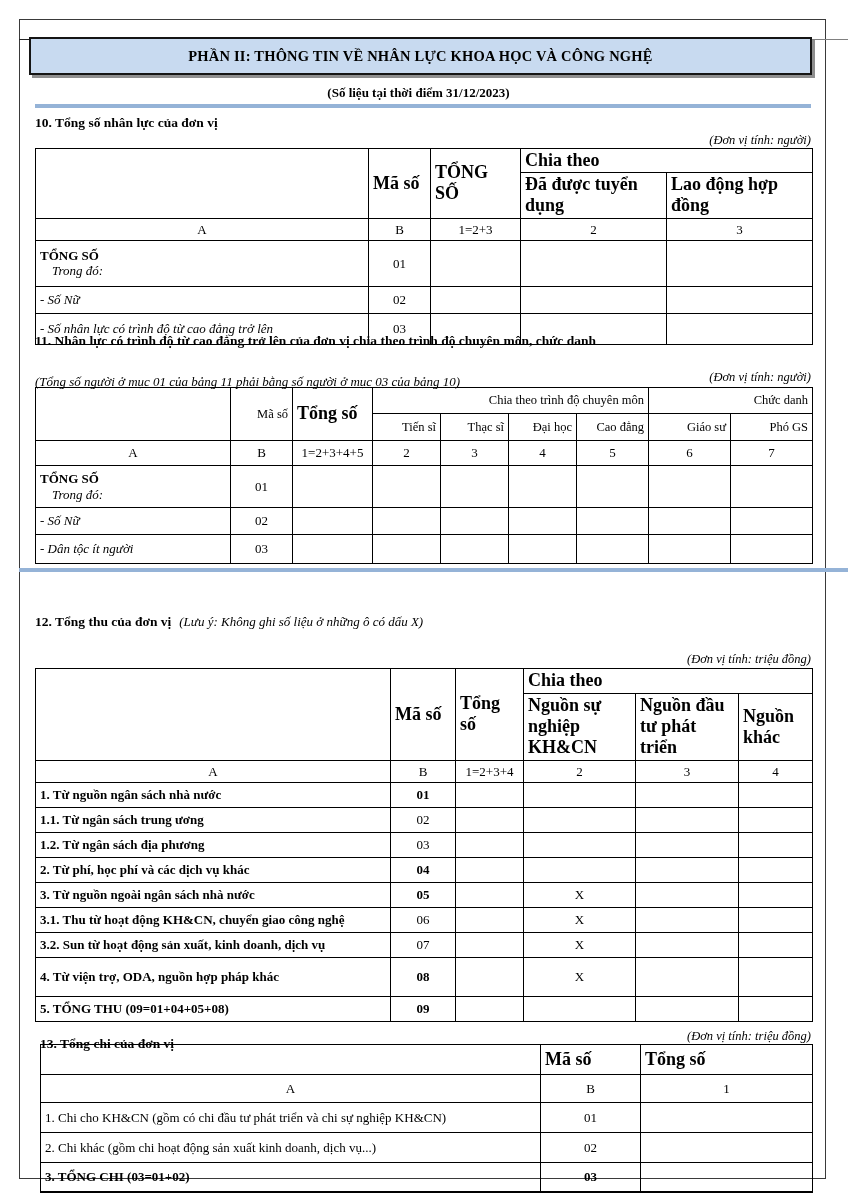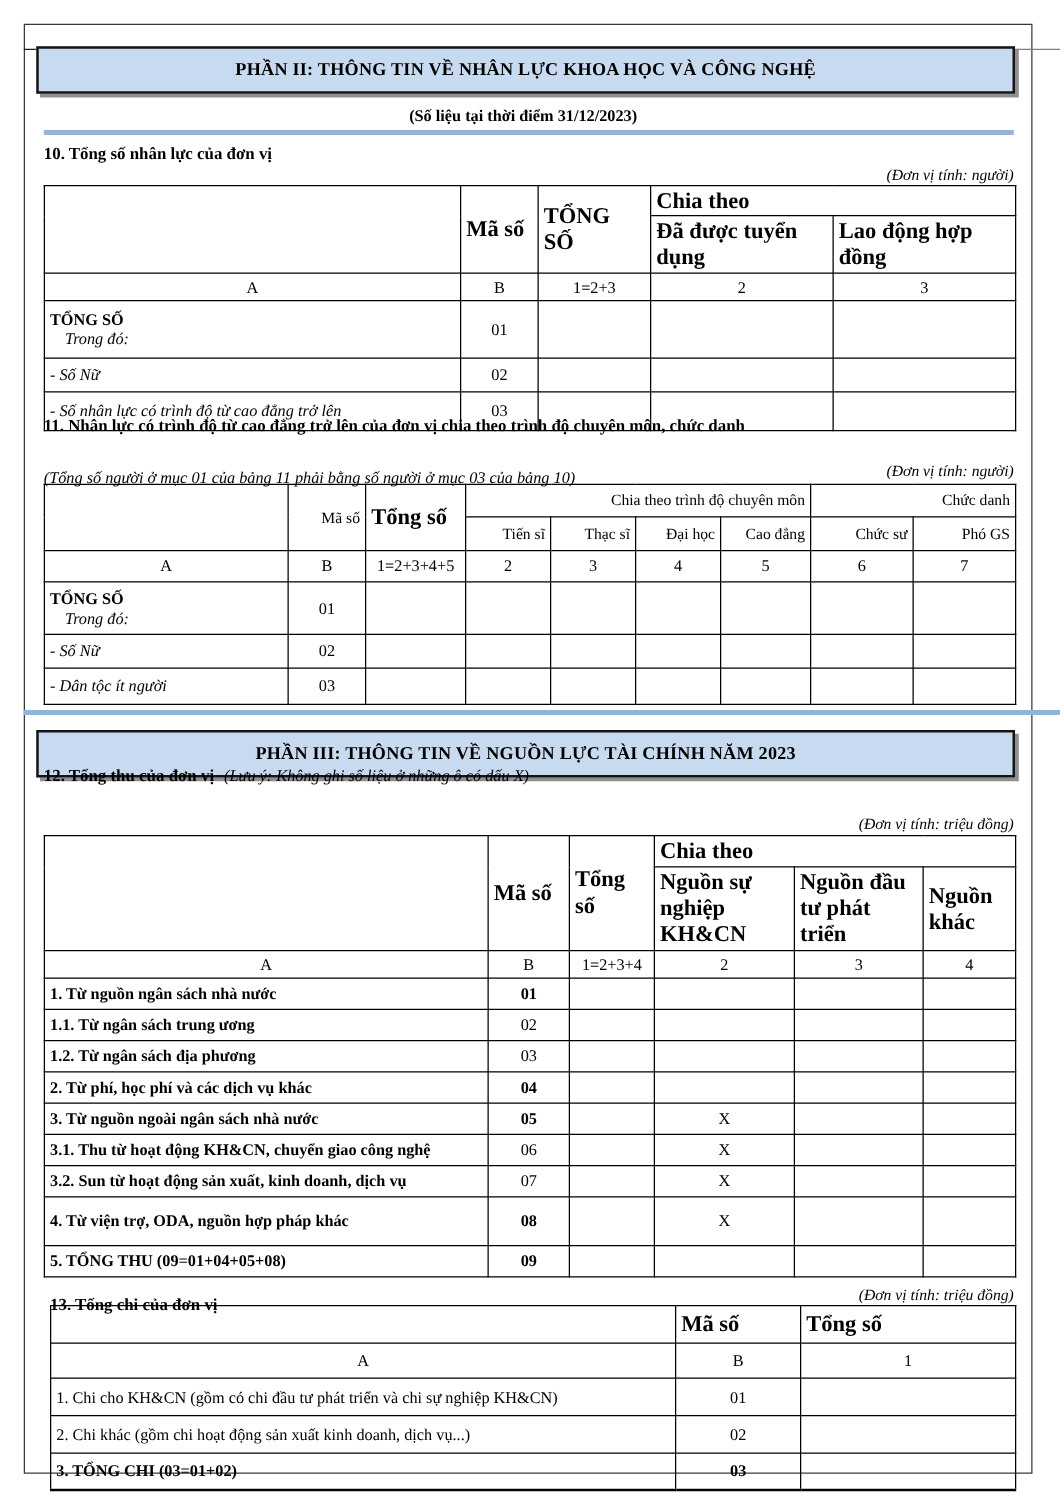--- a/index.html
+++ b/index.html
@@ -126,21 +126,21 @@
         <td rowspan="2" class="hdrn">Mã số</td>
         <td rowspan="2" class="hdr">Tổng số</td>
         <td colspan="4" class="hdrn">Chia theo trình độ chuyên môn</td>
         <td colspan="2" class="hdrn">Chức danh</td>
       </tr>
       <tr style="height:27px">
         <td class="hdrn">Tiến sĩ</td>
         <td class="hdrn">Thạc sĩ</td>
         <td class="hdrn">Đại học</td>
         <td class="hdrn">Cao đẳng</td>
-        <td class="hdrn">Chức sư</td>
+        <td class="hdrn">Giáo sư</td>
         <td class="hdrn">Phó GS</td>
       </tr>
       <tr style="height:25px">
         <td class="c">A</td>
         <td class="c">B</td>
         <td class="c">1=2+3+4+5</td>
         <td class="c">2</td>
         <td class="c">3</td>
         <td class="c">4</td>
         <td class="c">5</td>
@@ -181,23 +181,20 @@
             <td></td>
         <td></td>
             <td></td>
         <td></td>
       </tr>
     </tbody>
       </table>
   </div>
 
   <div class="abs rule" style="left:19px;top:568px;width:829px;"></div>
-  <div class="abs part-box" style="top:584px;">
-    <span>PHẦN III: THÔNG TIN VỀ NGUỒN LỰC TÀI CHÍNH NĂM 2023</span>
-  </div>
 
   <div class="abs" style="left:35px;top:612px;white-space:nowrap;">
     <span class="sec-title">12. Tổng thu của đơn vị</span>
     <span class="note-it" style="margin-left:4px;">(Lưu ý: Không ghi số liệu ở những ô có dấu X)</span>
   </div>
   <div class="abs unit" style="left:461px;top:652px;">(Đơn vị tính: triệu đồng)</div>
 
   <div class="abs tbl" style="left:35px;top:668px;width:777px;">
     <table>
       <colgroup>

